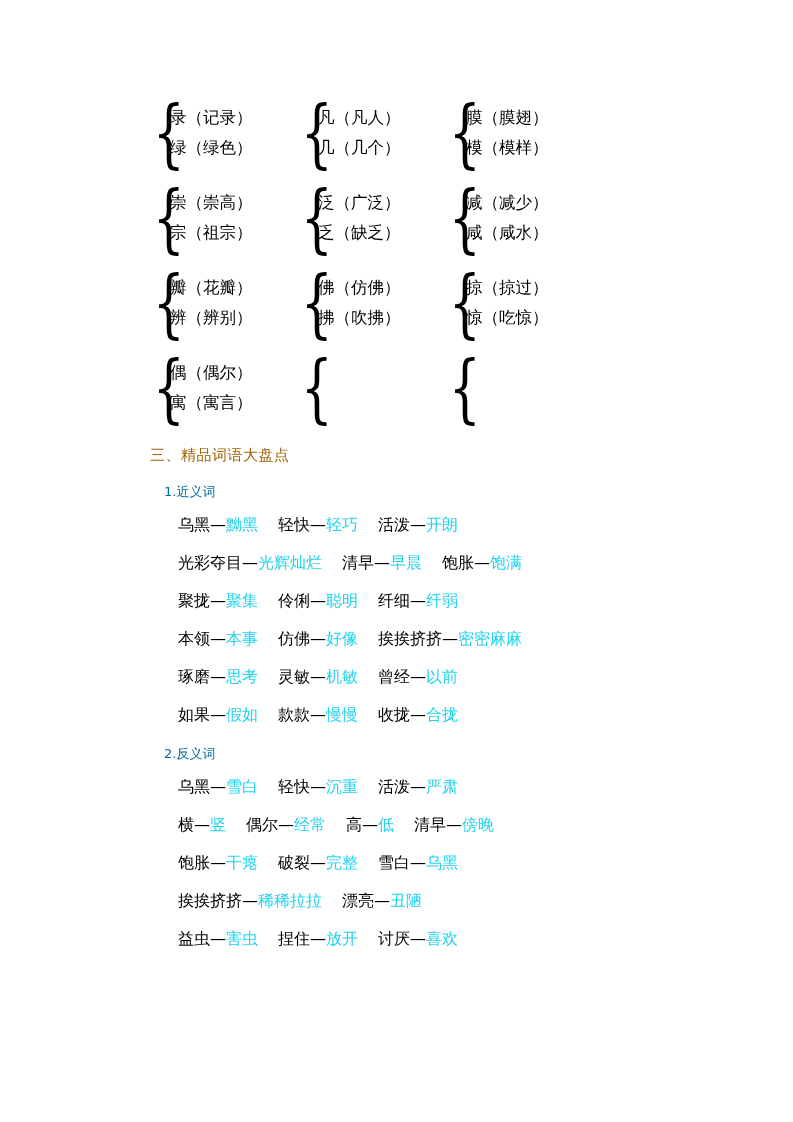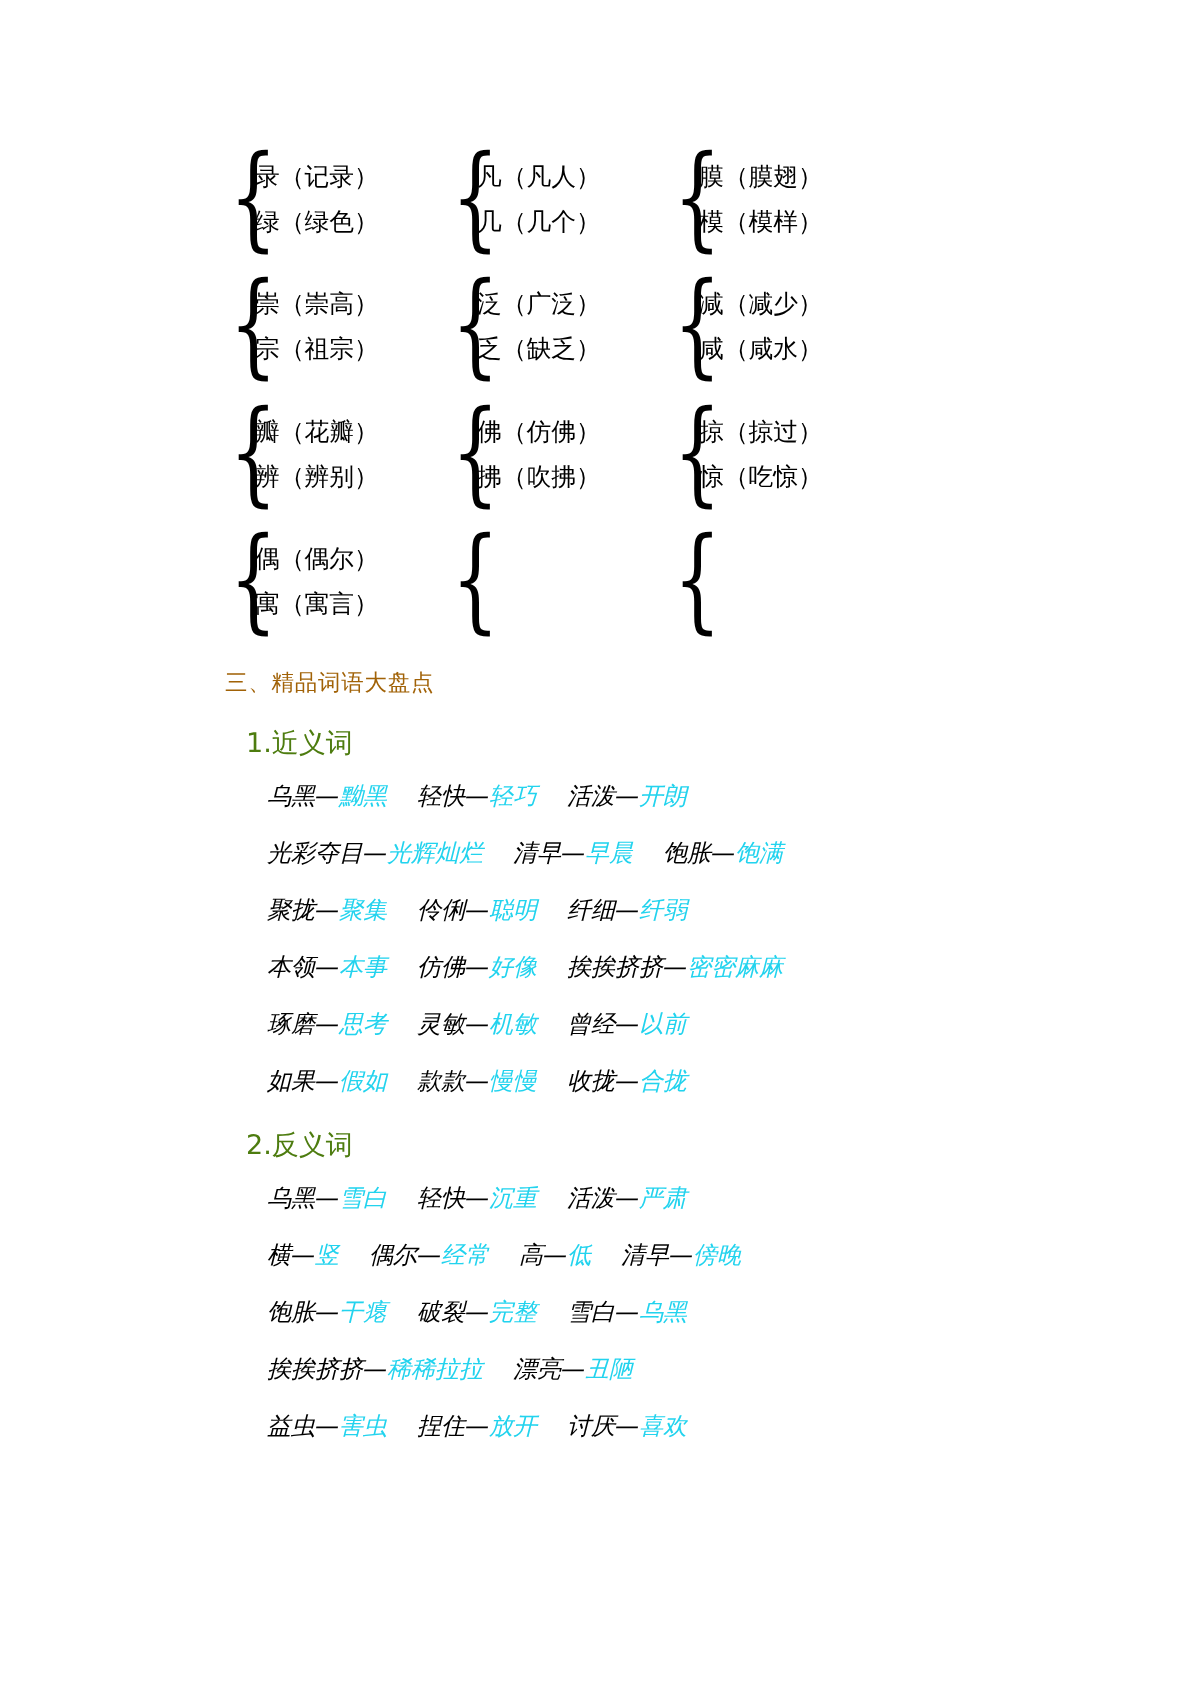--- a/index.html
+++ b/index.html
@@ -69,39 +69,38 @@
 
   
   .section-heading {
     color: #a16207;
     font-size: 15px;
     margin-top: 14px;
     margin-bottom: 18px;
     letter-spacing: 0.5px;
   }
   .sub-heading {
-    font-size: 18px;
-    color: #4d7c0f;
+    font-size: 13px;
+    color: #0369a1;
     margin-left: 14px;
     margin-top: 14px;
     margin-bottom: 16px;
   }
 
   
   .pair-line {
     font-size: 16px;
     line-height: 1;
     margin-left: 28px;
     margin-bottom: 22px;
     white-space: nowrap;
   }
   .pair {
     display: inline-block;
     margin-right: 20px;
-    font-style: italic;
   }
   .pair .left { color: #000; }
   .pair .dash { color: #000; }
   .pair .right { color: #22d3ee; }
 </style>
 </head>
 <body>
 
 <div class="page">
 

